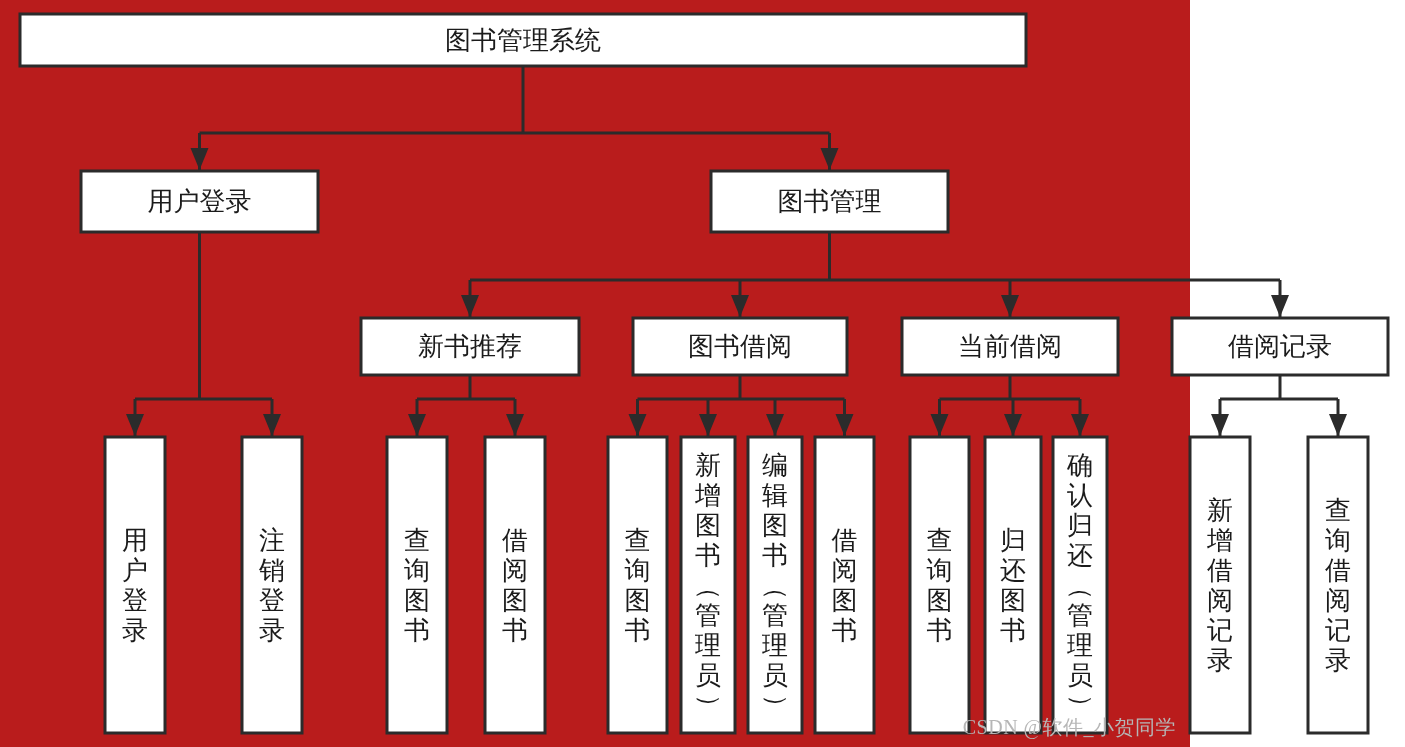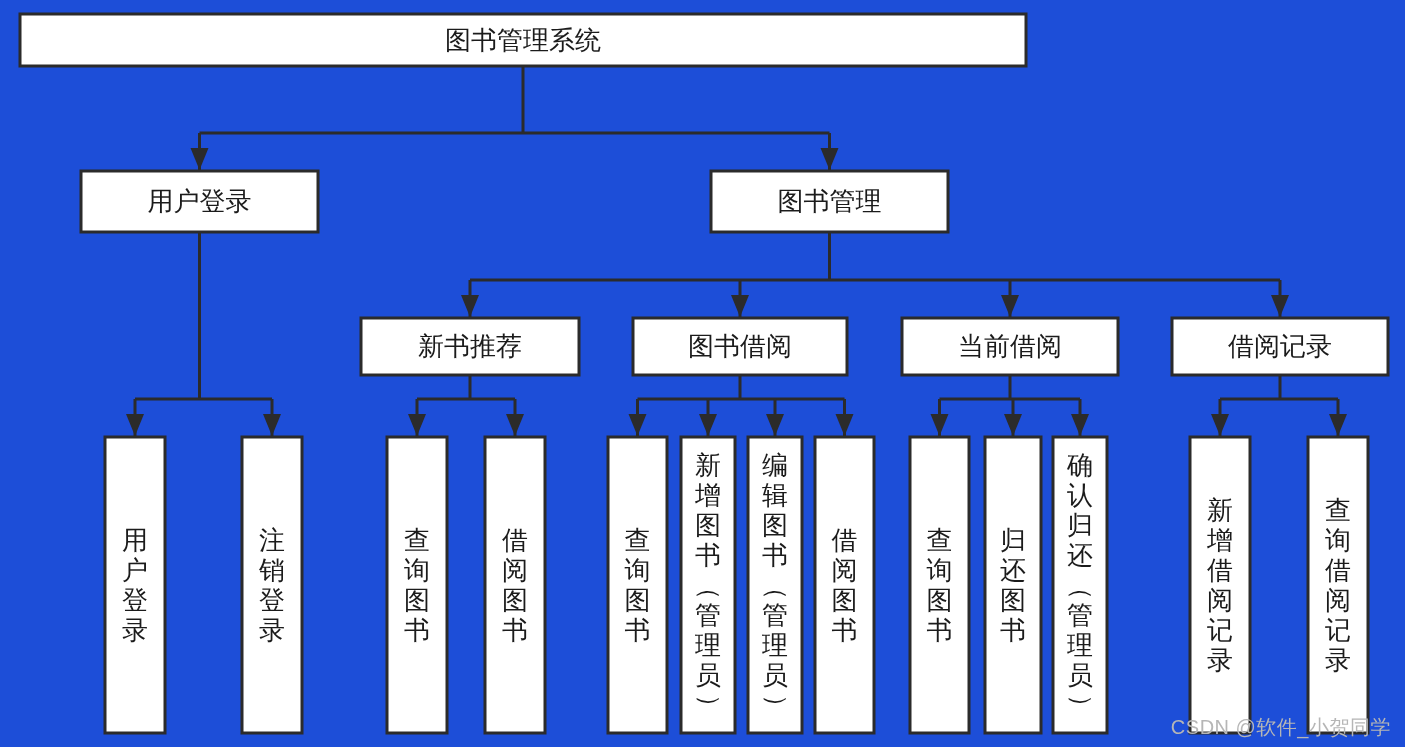--- a/index.html
+++ b/index.html
@@ -8,23 +8,23 @@
     background: #ffffff;
   }
   body {
     width: 1405px;
     height: 747px;
     font-family: "DejaVu Sans", "Liberation Sans", sans-serif;
     overflow: hidden;
   }
   #diagram-root {
     position: relative;
-    width: 1405px;
+    width: 1190px;
     height: 747px;
-    background: #1d4ed8;
+    background: #b91c1c;
   }
   svg#flow {
     position: absolute;
     inset: 0;
     width: 1405px;
     height: 747px;
     display: block;
   }
   .node-rect {
     fill: #ffffff;
@@ -51,21 +51,21 @@
   .node-label-vert {
     fill: #1b1b1b;
     font-family: "DejaVu Sans", "Liberation Sans", sans-serif;
     font-size: 26px;
     text-anchor: middle;
   }
   .watermark {
     position: absolute;
     right: 14px;
     bottom: 6px;
-    font-family: Liberation Sans, sans-serif;
+    font-family: Liberation Serif, serif;
     font-size: 20px;
     color: #b6b6b6;
     white-space: nowrap;
     letter-spacing: 0.5px;
     user-select: none;
   }
 </style>
 </head>
 <body>
 

